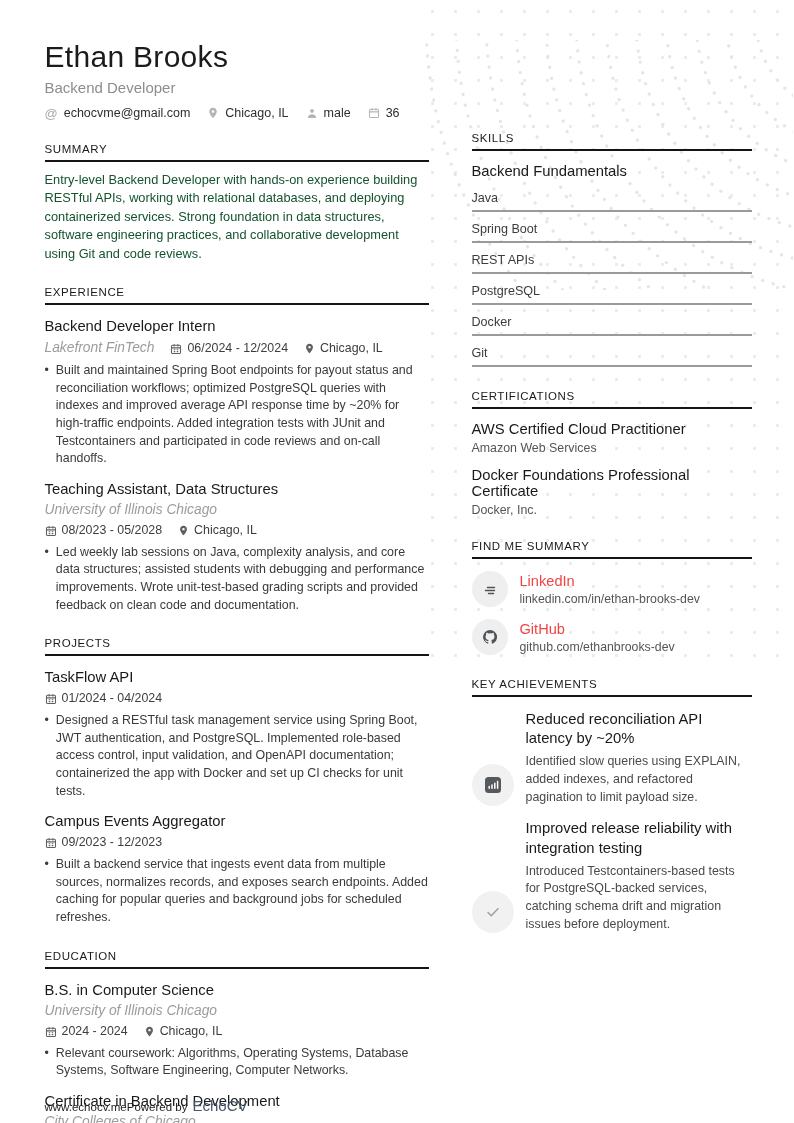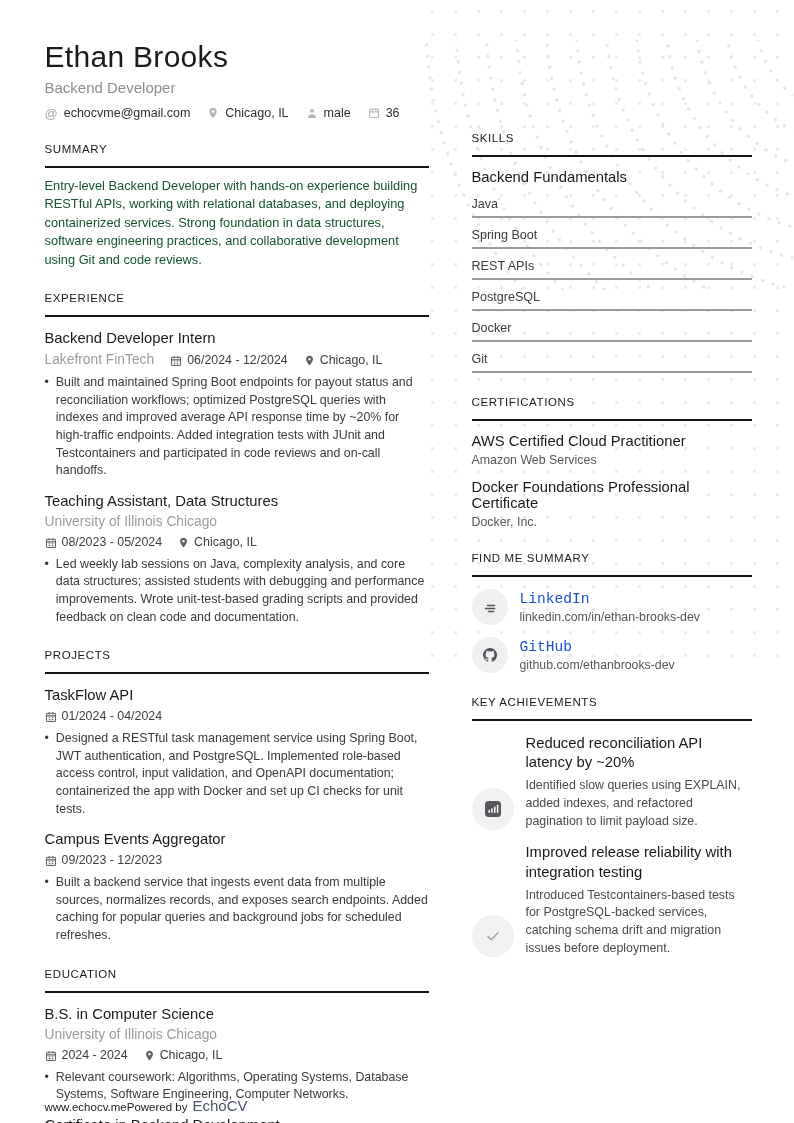--- a/index.html
+++ b/index.html
@@ -31,27 +31,27 @@
   .job-title { margin-top: 5px; font-size: 15px; color: #8d8d8d; }
   .contact-row { margin-top: 10px; display: flex; align-items: center; gap: 17px; font-size: 12.5px; color: #2e2e2e; }
   .contact-item { display: flex; align-items: center; gap: 6px; }
   .contact-item .ico { color: #a9a9a9; display: inline-flex; }
   .at-glyph { font-size: 13px; color: #b5b5b5; line-height: 1; }
 
   
   .section { margin-top: 23px; }
   .section-heading {
     font-size: 11.5px; letter-spacing: 0.6px; color: #1a1a1a;
-    padding-bottom: 11px; border-bottom: 2px solid #141414;
+    padding-bottom: 5px; border-bottom: 2px solid #141414;
   }
   .summary-text { margin-top: 9px; font-size: 12.8px; line-height: 1.44; color: #14532d; }
 
   .entry-title { margin-top: 13px; font-size: 14.8px; color: #191919; }
   .meta-row { margin-top: 6px; display: flex; align-items: center; gap: 16px; flex-wrap: wrap; }
-  .company { font-size: 13.8px; color: #9c9c9c; }
+  .company { font-size: 13.8px; color: #9c9c9c; font-style: italic; }
   .company.block { display: block; margin-top: 5px; }
   .meta-item { display: flex; align-items: flex-end; gap: 5px; font-size: 12.4px; color: #3d3d3d; }
   .meta-item .ico { color: #5f5f5f; display: inline-flex; }
   .bullet { margin-top: 7px; display: flex; gap: 7px; font-size: 12.4px; line-height: 1.42; color: #3a3a3a; }
   .bullet .marker { color: #3a3a3a; flex: 0 0 auto; }
 
   
   .skill-group-name { margin-top: 12px; font-size: 14.8px; color: #191919; }
   .skill-tags { margin-top: 2px; display: flex; flex-wrap: wrap; column-gap: 30px; flex-direction: column; }
   .skill-tag {
@@ -63,21 +63,21 @@
   .cert-name { margin-top: 12px; font-size: 14.8px; color: #191919; }
   .cert-org { margin-top: 4px; font-size: 12.4px; color: #555555; }
 
   
   .link-row { margin-top: 12px; display: flex; align-items: center; gap: 12px; }
   .circle-ico {
     flex: 0 0 auto; width: 36px; height: 36px; border-radius: 50%;
     background: #efefef; display: flex; align-items: center; justify-content: center;
     color: #4d5358;
   }
-  .link-name { font-size: 14.6px; color: #1d4ed8; font-family: Liberation Mono, monospace; }
+  .link-name { font-size: 14.6px; color: #ef4444; }
   .link-url { margin-top: 3px; font-size: 12.3px; color: #555555; }
 
   
   .ach-row { margin-top: 13px; display: flex; align-items: flex-end; gap: 12px; }
   .ach-circle {
     flex: 0 0 auto; width: 42px; height: 42px; border-radius: 50%;
     background: #f1f1f1; display: flex; align-items: center; justify-content: center;
   }
   .ach-title { font-size: 14.8px; line-height: 1.3; color: #191919; }
   .ach-desc { margin-top: 5px; font-size: 12.4px; line-height: 1.42; color: #4a4a4a; }
@@ -196,21 +196,21 @@
             <div class="entry-title">Teaching Assistant, Data Structures</div>
             <span class="company block">University of Illinois Chicago</span>
             <div class="meta-row">
               <span class="meta-item">
                 <span class="ico">
                   <svg width="12" height="12" viewBox="0 0 16 16" fill="none" stroke="#5f5f5f" stroke-width="1.4">
                       <rect x="2" y="3" width="12" height="11" rx="1.5"></rect>
                       <path d="M2 6.5h12M5.5 1.5v3M10.5 1.5v3M5 9h2M9 9h2M5 11.5h2M9 11.5h2"></path>
                     </svg>
                 </span>
-                <span>08/2023 - 05/2024</span>
+                <span>08/2023 - 05/2028</span>
               </span>
               <span class="meta-item">
                 <span class="ico">
                   <svg width="11" height="13" viewBox="0 0 16 16" fill="#5f5f5f">
                       <path d="M8 1C5.2 1 3 3.2 3 6c0 3.8 5 9 5 9s5-5.2 5-9c0-2.8-2.2-5-5-5zm0 6.8A1.8 1.8 0 1 1 8 4.2a1.8 1.8 0 0 1 0 3.6z"></path>
                     </svg>
                 </span>
                 <span>Chicago, IL</span>
               </span>
             </div>

